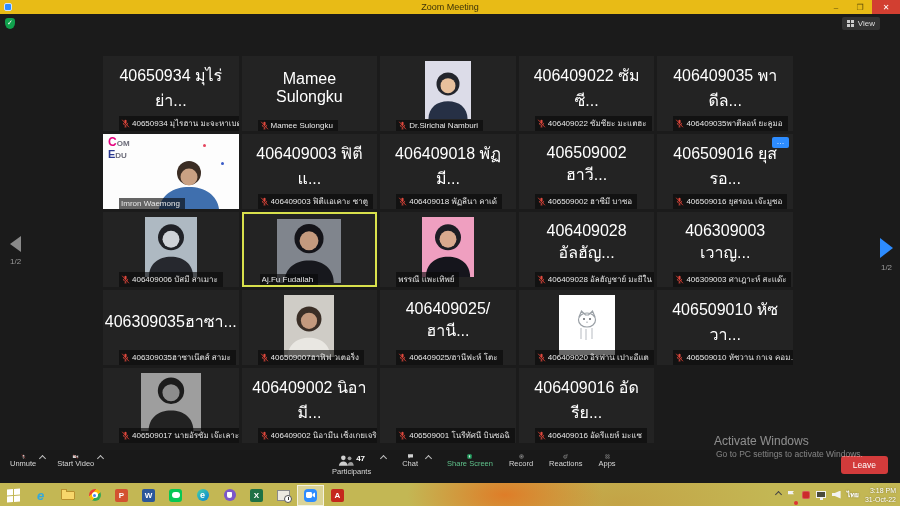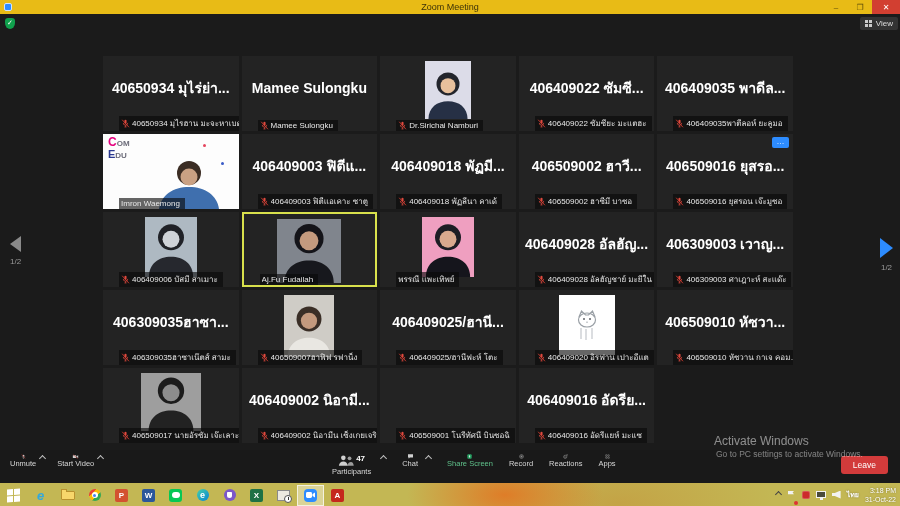--- a/index.html
+++ b/index.html
@@ -16,33 +16,33 @@
   .win-btns { margin-left:auto; display:flex; height:100%; }
   .win-btn { width:24px; height:100%; display:flex; align-items:center; justify-content:center;
              font-size:8px; color:#5a4a08; }
   .win-btn.close { width:28px; background:#d23f31; color:#fff; }
 
   
   .mheader { position:absolute; left:0; top:14px; width:900px; height:18px; background:#1b1b1b; }
   .shield { position:absolute; left:5px; top:4px; width:10px; height:11px; background:#10a04c;
             border-radius:3px 3px 50% 50% / 3px 3px 55% 55%;
             color:#fff; font-size:7px; line-height:10px; text-align:center; }
-  .view-btn { position:absolute; right:2px; top:3px; height:13px; background:#333; border-radius:2px;
+  .view-btn { position:absolute; right:20px; top:3px; height:13px; background:#333; border-radius:2px;
               display:flex; align-items:center; gap:4px; padding:0 5px; color:#ddd; font-size:8px; }
   .view-grid { display:grid; grid-template-columns:3px 3px; gap:1px; }
   .view-grid i { width:3px; height:3px; background:#ccc; display:block; }
 
   
   .grid { position:absolute; left:103px; top:56px; width:690px;
           display:grid; grid-template-columns:repeat(5,1fr); grid-auto-rows:75px; gap:3px; }
   .tile { position:relative; background:#232323; overflow:hidden; }
   .tile.active { border:2px solid #d8e04c; }
   .tile-center { position:absolute; left:0; right:0; top:0; bottom:12px;
                  display:flex; align-items:center; justify-content:center;
-                 color:#fff; font-size:14px; font-weight:bold; text-align:center; padding:0 6px; }
+                 color:#fff; font-size:16px; font-weight:normal; text-align:center; padding:0 6px; }
   .photo { position:absolute; left:50%; top:5px; transform:translateX(-50%); overflow:hidden; }
   .tile-label { position:absolute; left:0; bottom:0; max-width:96%; display:flex; align-items:center;
                 gap:2px; background:rgba(8,8,8,.62); padding:1px 5px 1px 2px;margin-left:16px; }
   .tile-label span { color:#e8e8e8; font-size:8px; white-space:nowrap; overflow:hidden;
                      text-overflow:ellipsis; max-width:124px; }
   .mic-muted { display:inline-flex; flex:none; }
   .more-btn { position:absolute; top:3px; right:4px; width:17px; height:11px; background:#2d8cff;
               border-radius:2px; color:#fff; font-size:8px; line-height:9px; text-align:center; }
   .video-full { position:absolute; inset:0; background:#fdfdfd; }
   .comedu { position:absolute; left:5px; top:3px; line-height:10px; font-weight:bold; color:#6d6d7a; font-size:8px; }
@@ -364,21 +364,21 @@
           </svg></div>
         <div class="tile-label">
           <span class="mic-muted">
             <svg width="9" height="9" viewBox="0 0 12 12">
               <rect x="4.6" y="1" width="2.8" height="5.4" rx="1.4" fill="#e04a3f"></rect>
               <path d="M3 5.2a3 3 0 0 0 6 0" fill="none" stroke="#e04a3f" stroke-width="1"></path>
               <path d="M6 8.4v2M4.6 10.6h2.8" stroke="#e04a3f" stroke-width="1"></path>
               <path d="M1.6 1l9 10" stroke="#d43c30" stroke-width="1.2"></path>
             </svg>
           </span>
-          <span>406509007ฮาฟิฟ รฟาน็ง</span>
+          <span>406509007ฮาฟิฟ วเตอร็ง</span>
         </div>
       </div>
       <div class="tile">
         <div class="tile-center">406409025/ฮานี...</div>
         <div class="tile-label">
           <span class="mic-muted">
             <svg width="9" height="9" viewBox="0 0 12 12">
               <rect x="4.6" y="1" width="2.8" height="5.4" rx="1.4" fill="#e04a3f"></rect>
               <path d="M3 5.2a3 3 0 0 0 6 0" fill="none" stroke="#e04a3f" stroke-width="1"></path>
               <path d="M6 8.4v2M4.6 10.6h2.8" stroke="#e04a3f" stroke-width="1"></path>

